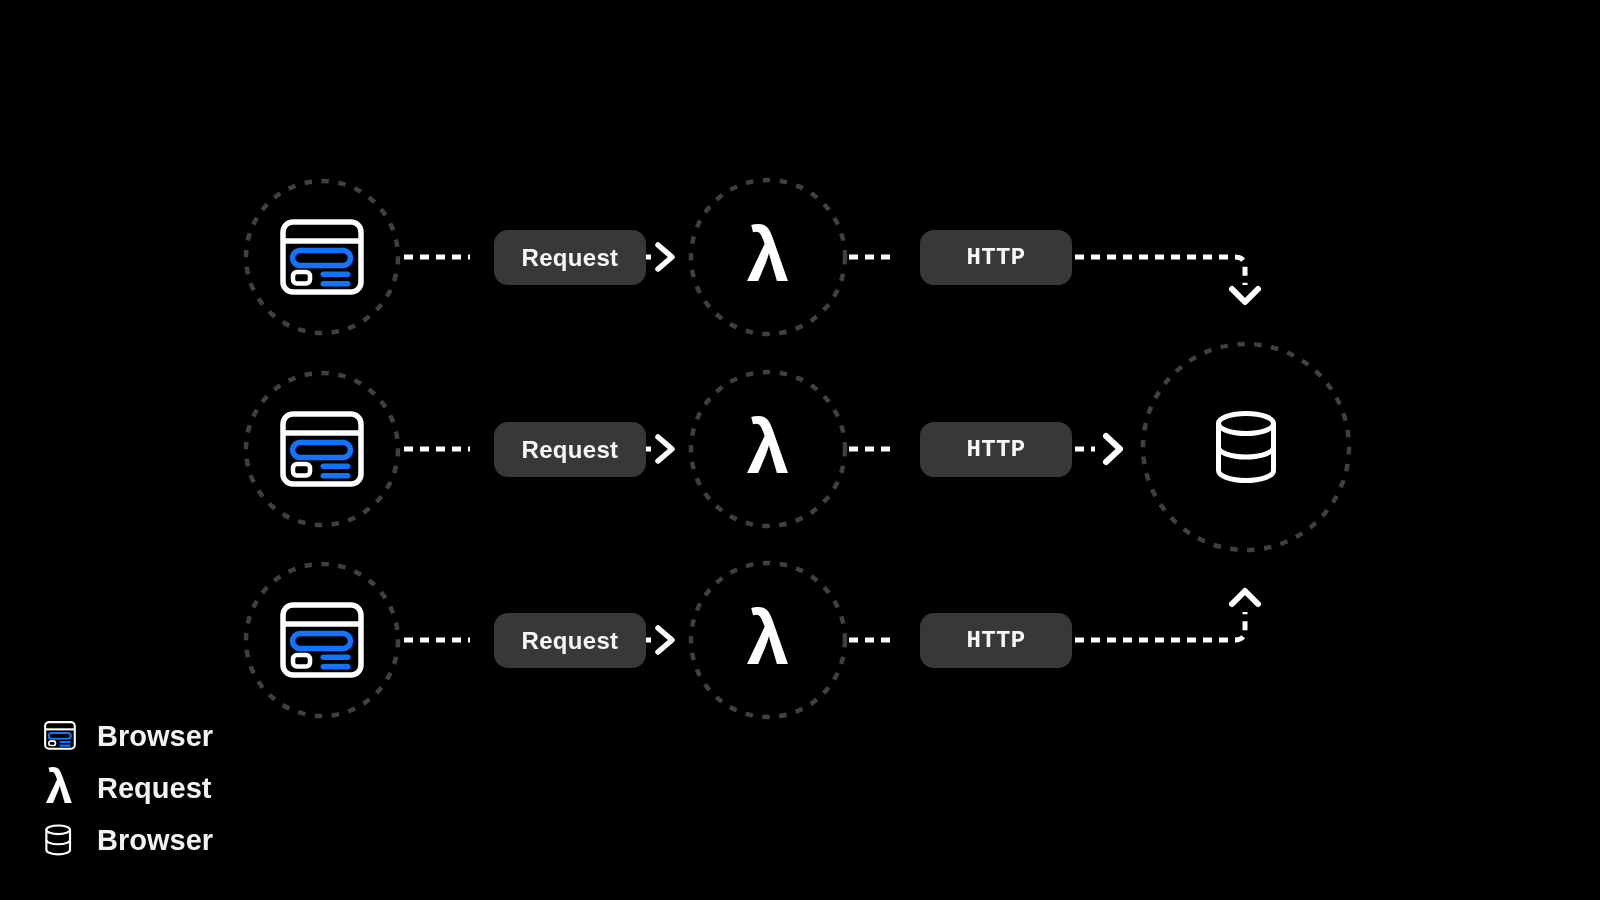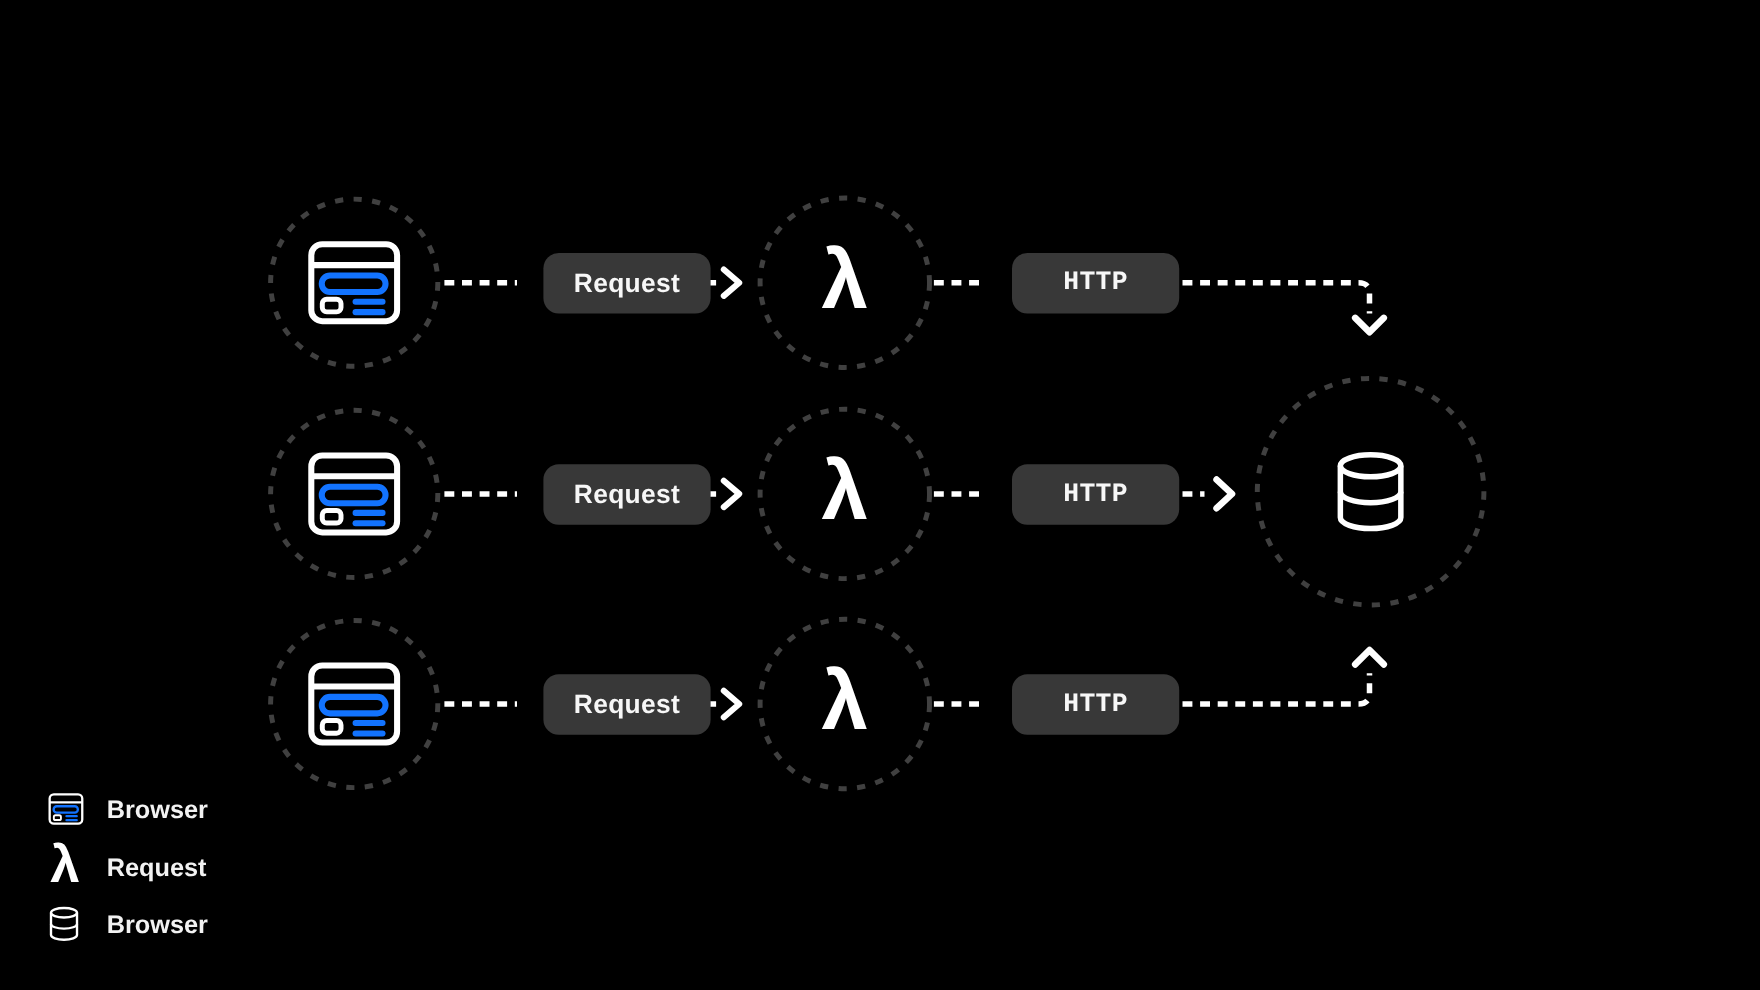--- a/index.html
+++ b/index.html
@@ -76,21 +76,21 @@
     color: #ffffff;
     font-size: 76px;
     font-weight: 700;
   }
   .legend-label {
     position: absolute;
     left: 97px;
     height: 30px;
     line-height: 30px;
     color: #f2f2f2;
-    font-size: 23px;
+    font-size: 29px;
     font-weight: 700;
   }
   .legend-lambda {
     position: absolute;
     left: 41px;
     top: 762px;
     width: 36px;
     height: 52px;
     display: flex;
     align-items: center;

